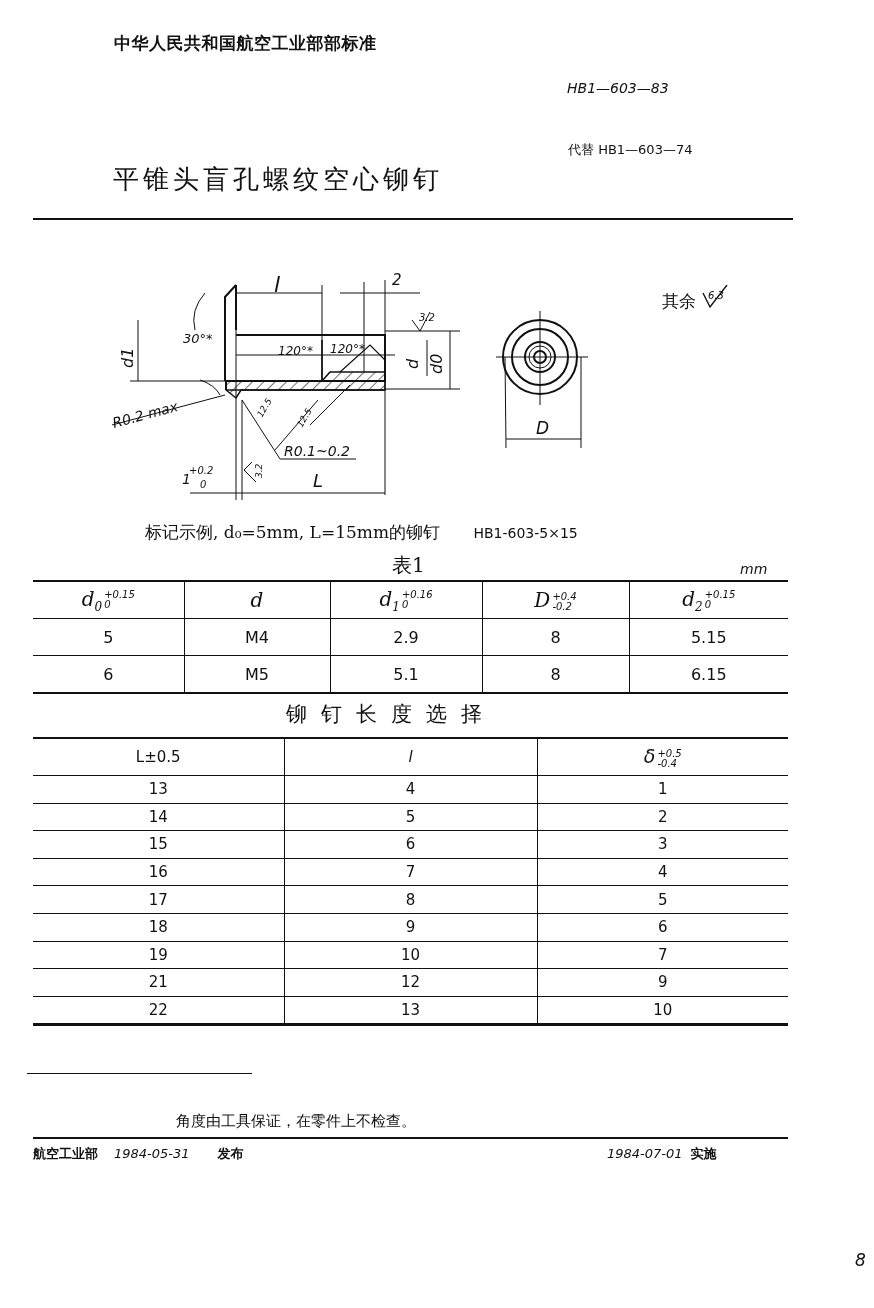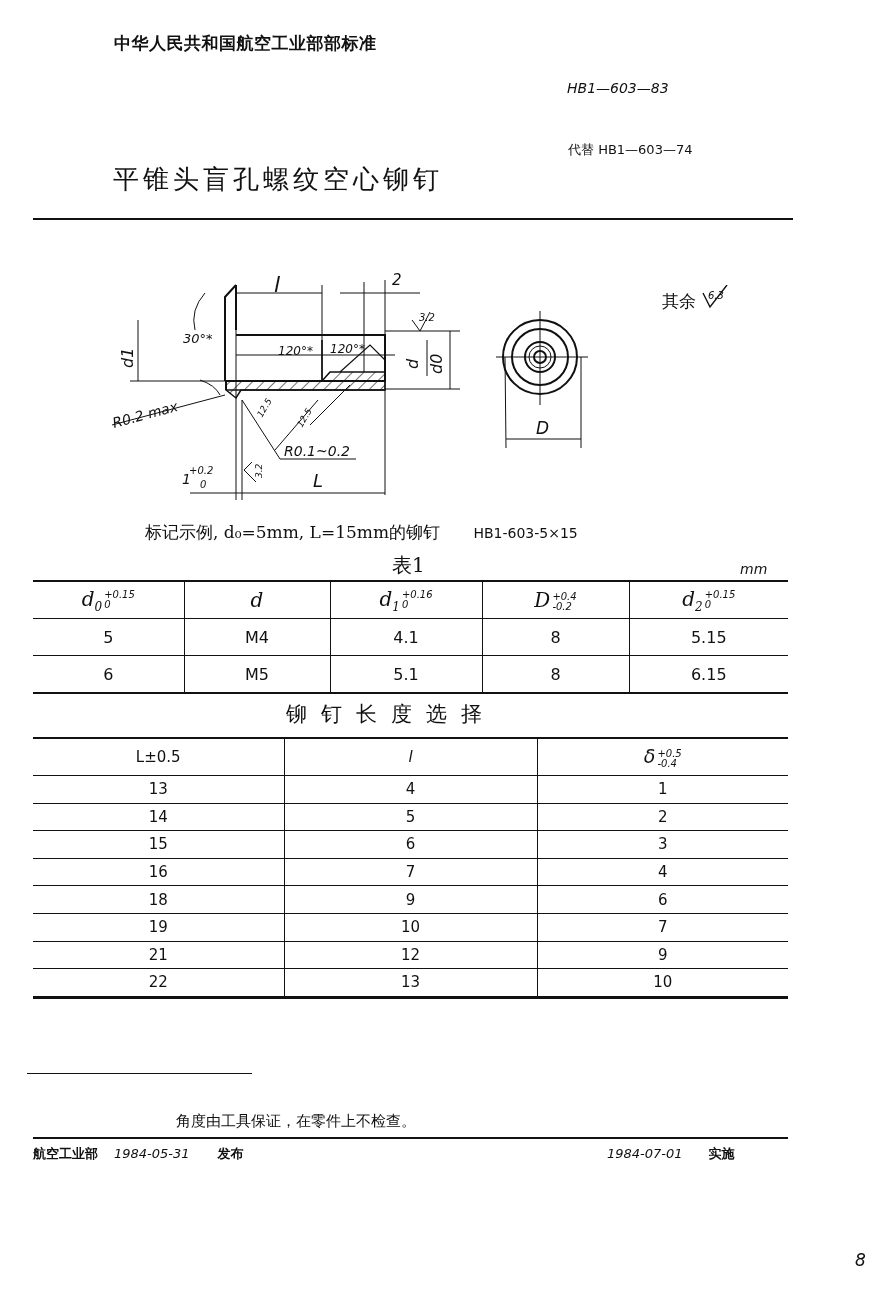--- a/index.html
+++ b/index.html
@@ -44,21 +44,21 @@
   #table2 th + th, #table2 td + td { border-left: 1px solid #111; }
 
   .note-rule { left: 27px; top: 1073px; width: 225px; height: 1px; background: #111; }
   .note { left: 176px; top: 1112px; font-size: 15px; font-family: "DejaVu Serif", serif; }
   .rule-bottom { left: 33px; top: 1137px; width: 755px; height: 2px; background: #111; }
   .issued { left: 33px; top: 1145px; font-size: 13px; }
   .issued .date { font-style: italic; margin: 0 16px; }
   .issued .word { margin-left: 12px; font-weight: bold; }
   .effective { left: 607px; top: 1145px; font-size: 13px; }
   .effective .date { font-style: italic; }
-  .effective .word { margin-left: 26px; font-weight: bold; }
+  .effective .word { margin-left: 8px; font-weight: bold; }
   .pageno { left: 855px; top: 1250px; font-size: 17px; font-style: italic; }
 
   svg text { font-family: "DejaVu Sans", sans-serif; font-style: italic; fill: #111; }
 </style>
 </head>
 <body>
 
 <div class="abs org">中华人民共和国航空工业部部标准</div>
 <div class="abs stdno">HB1—603—83</div>
 <div class="abs replaces">代替 HB1—603—74</div>
@@ -170,21 +170,21 @@
       <tr>
     <th><span>d</span><sub class="s">0</sub><span class="tol"><span>+0.15</span><span>0</span></span></th>
     <th><span>d</span></th>
     <th><span>d</span><sub class="s">1</sub><span class="tol"><span>+0.16</span><span>0</span></span></th>
     <th><span>D</span><span class="tol"><span>+0.4</span><span>-0.2</span></span></th>
     <th><span>d</span><sub class="s">2</sub><span class="tol"><span>+0.15</span><span>0</span></span></th>
   </tr>
   <tr>
     <td>5</td>
     <td>M4</td>
-    <td>4.1</td>
+    <td>2.9</td>
     <td>8</td>
     <td>5.15</td>
   </tr>
   <tr>
     <td>6</td>
     <td>M5</td>
     <td>5.1</td>
     <td>8</td>
     <td>6.15</td>
   </tr>
@@ -219,20 +219,25 @@
         <td>15</td>
         <td>6</td>
         <td>3</td>
       </tr>
   <tr>
         <td>16</td>
         <td>7</td>
         <td>4</td>
       </tr>
   <tr>
+        <td>17</td>
+        <td>8</td>
+        <td>5</td>
+      </tr>
+  <tr>
         <td>18</td>
         <td>9</td>
         <td>6</td>
       </tr>
   <tr>
         <td>19</td>
         <td>10</td>
         <td>7</td>
       </tr>
   <tr>

